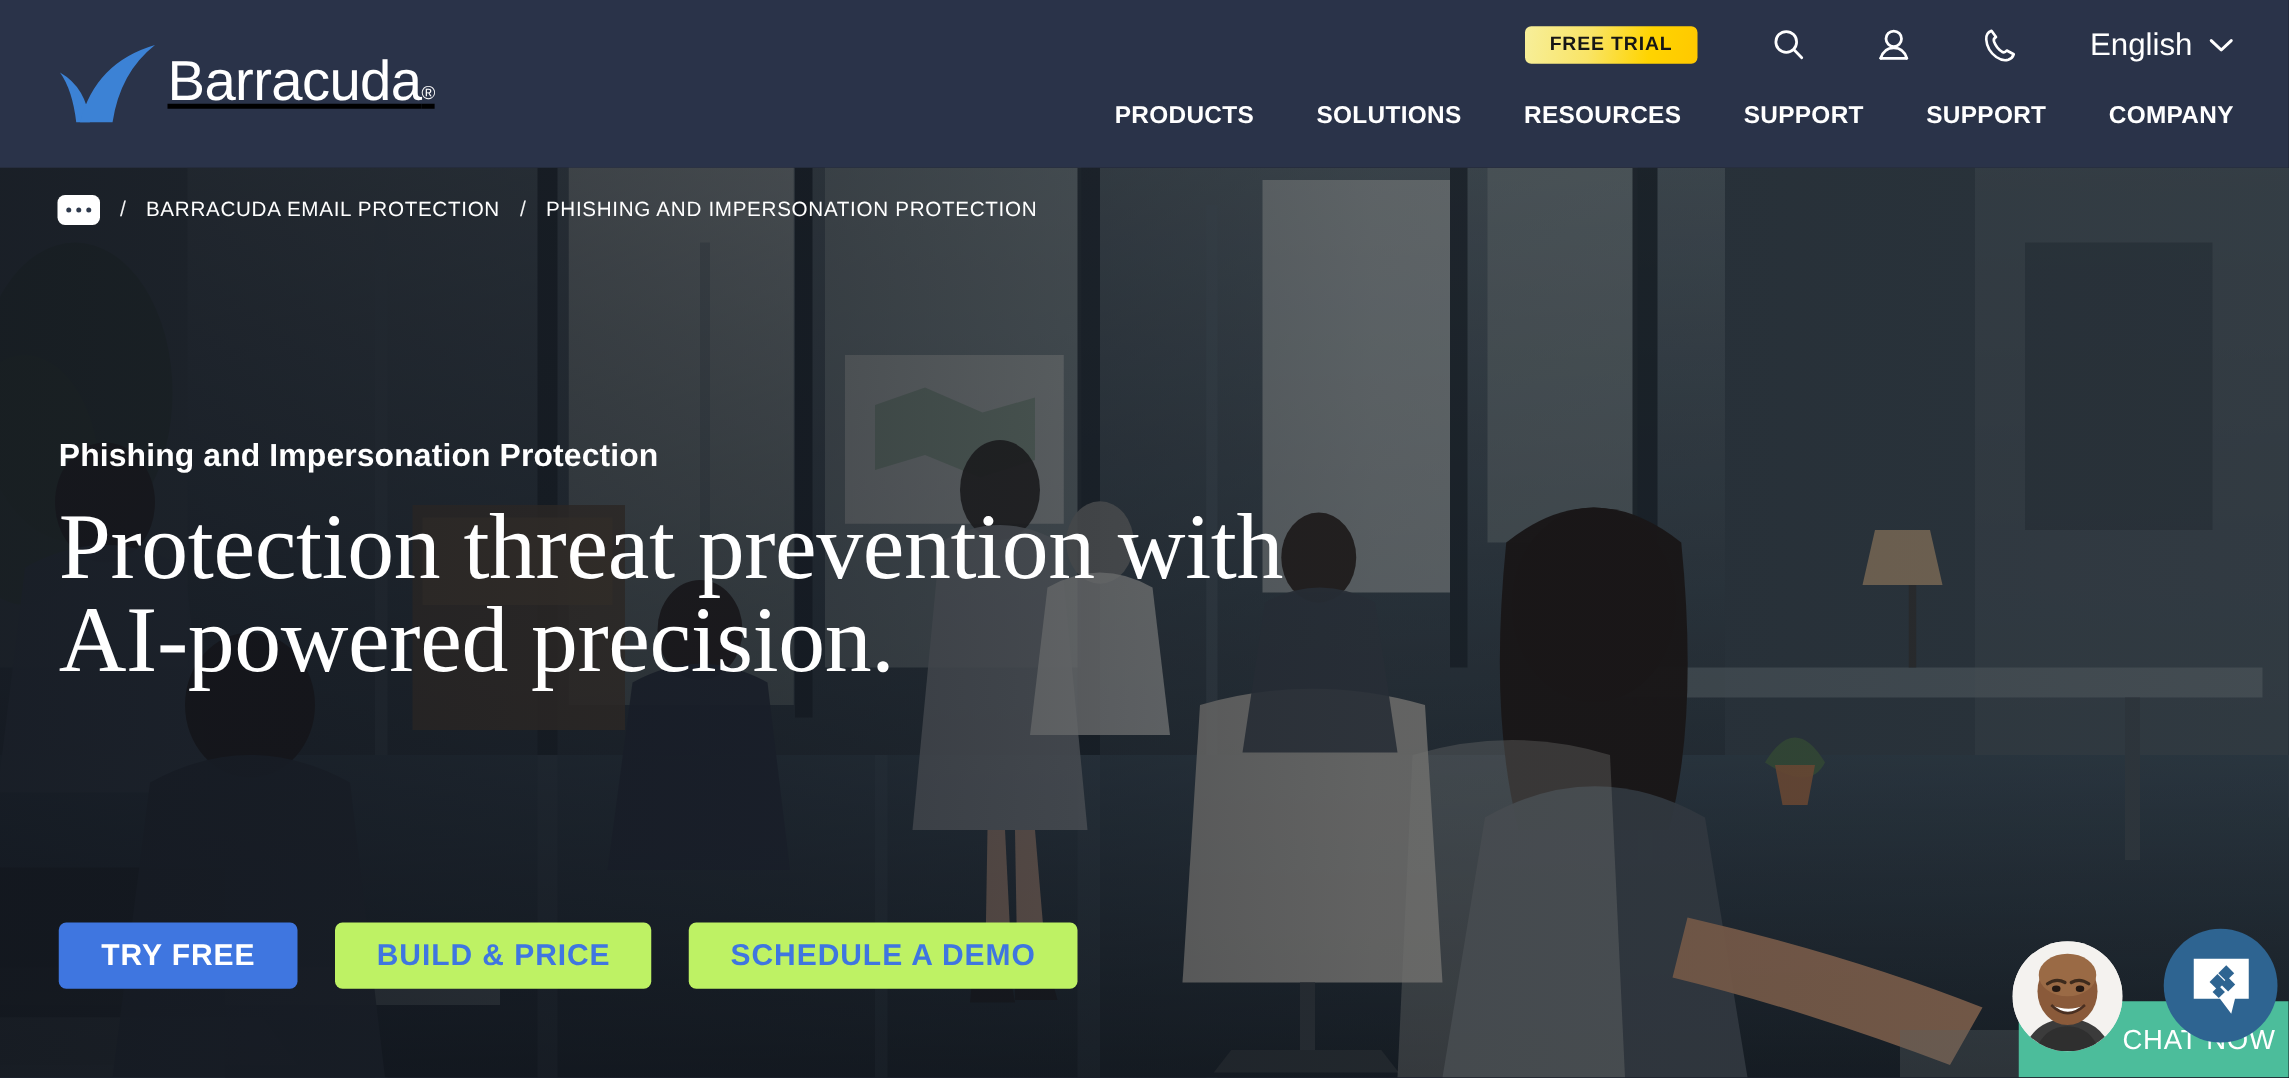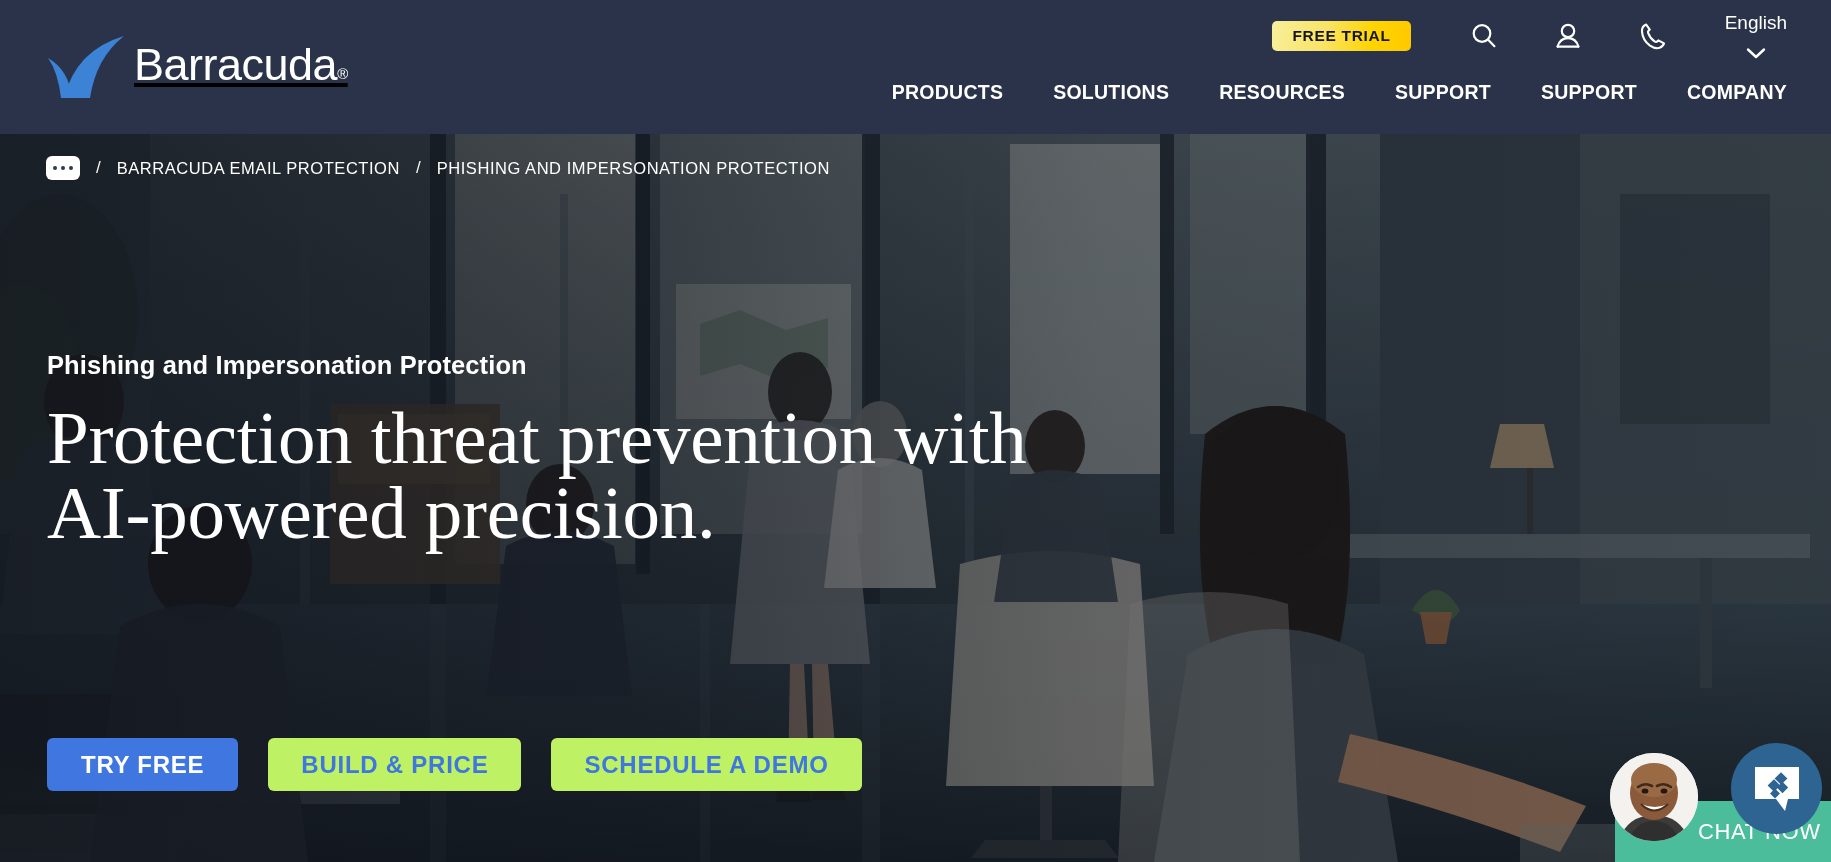--- a/index.html
+++ b/index.html
@@ -50,25 +50,24 @@
     width: 34px; height: 34px;
     display: flex; align-items: center; justify-content: center;
     cursor: pointer;
     margin-right: 36px;
   }
   .util-icon svg { display: block; }
 
   .lang-select {
     display: flex; align-items: center; gap: 13px;
     color: #ffffff;
-    font-size: 19px;
+    font-size: 25px;
     font-weight: 400;
     cursor: pointer;
     margin-left: 6px;
-    flex-direction: column;
   }
 
   
   .logo-wrap {
     position: absolute; left: 46px; top: 36px;
     display: flex; align-items: center; gap: 0px;
     height: 62px;
     cursor: pointer;
     text-decoration: underline;
   }

